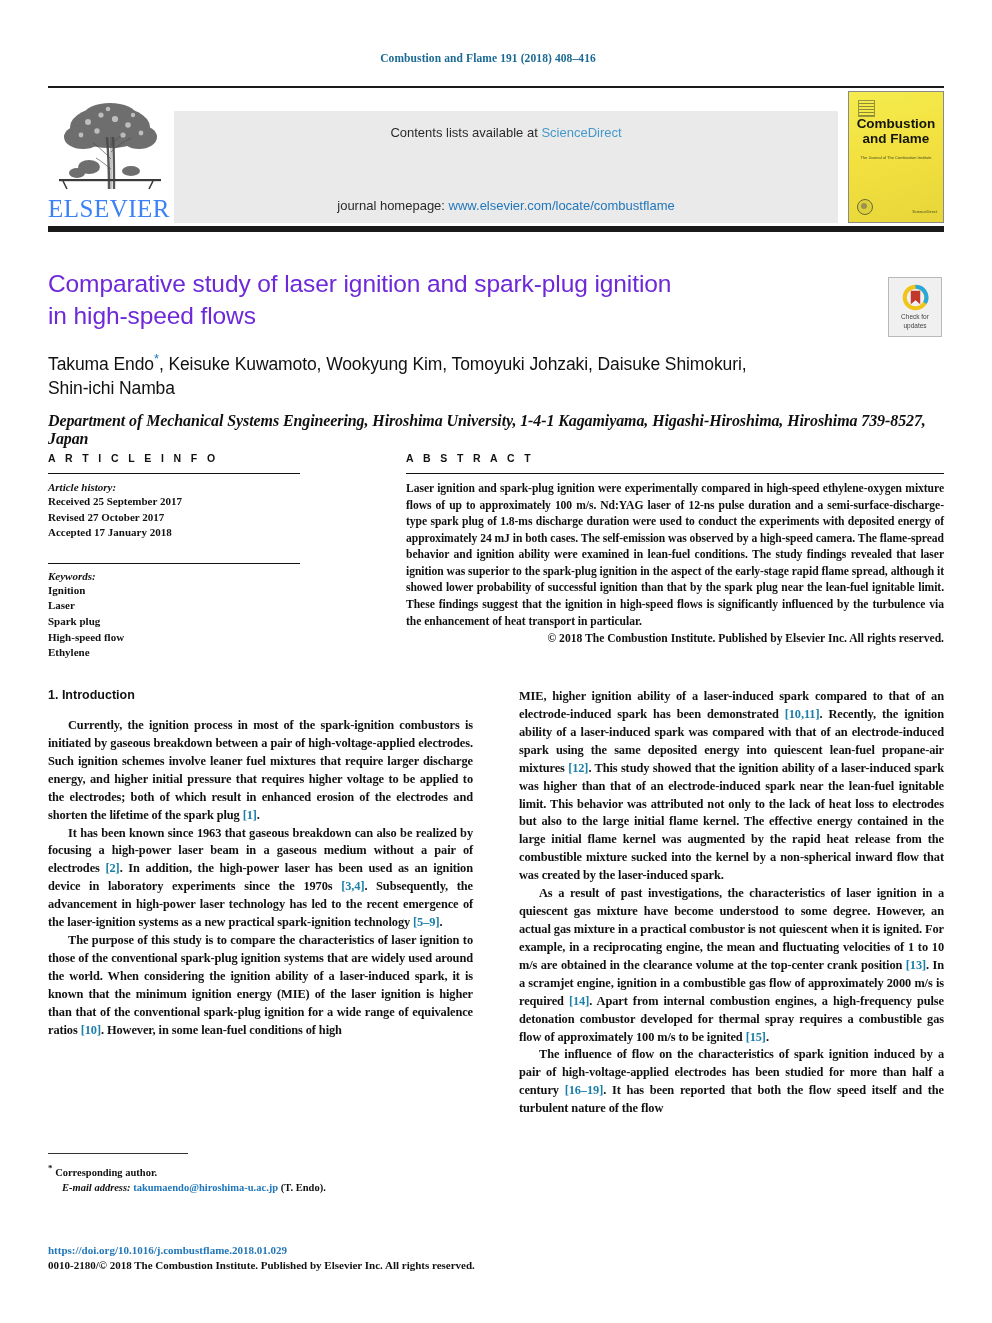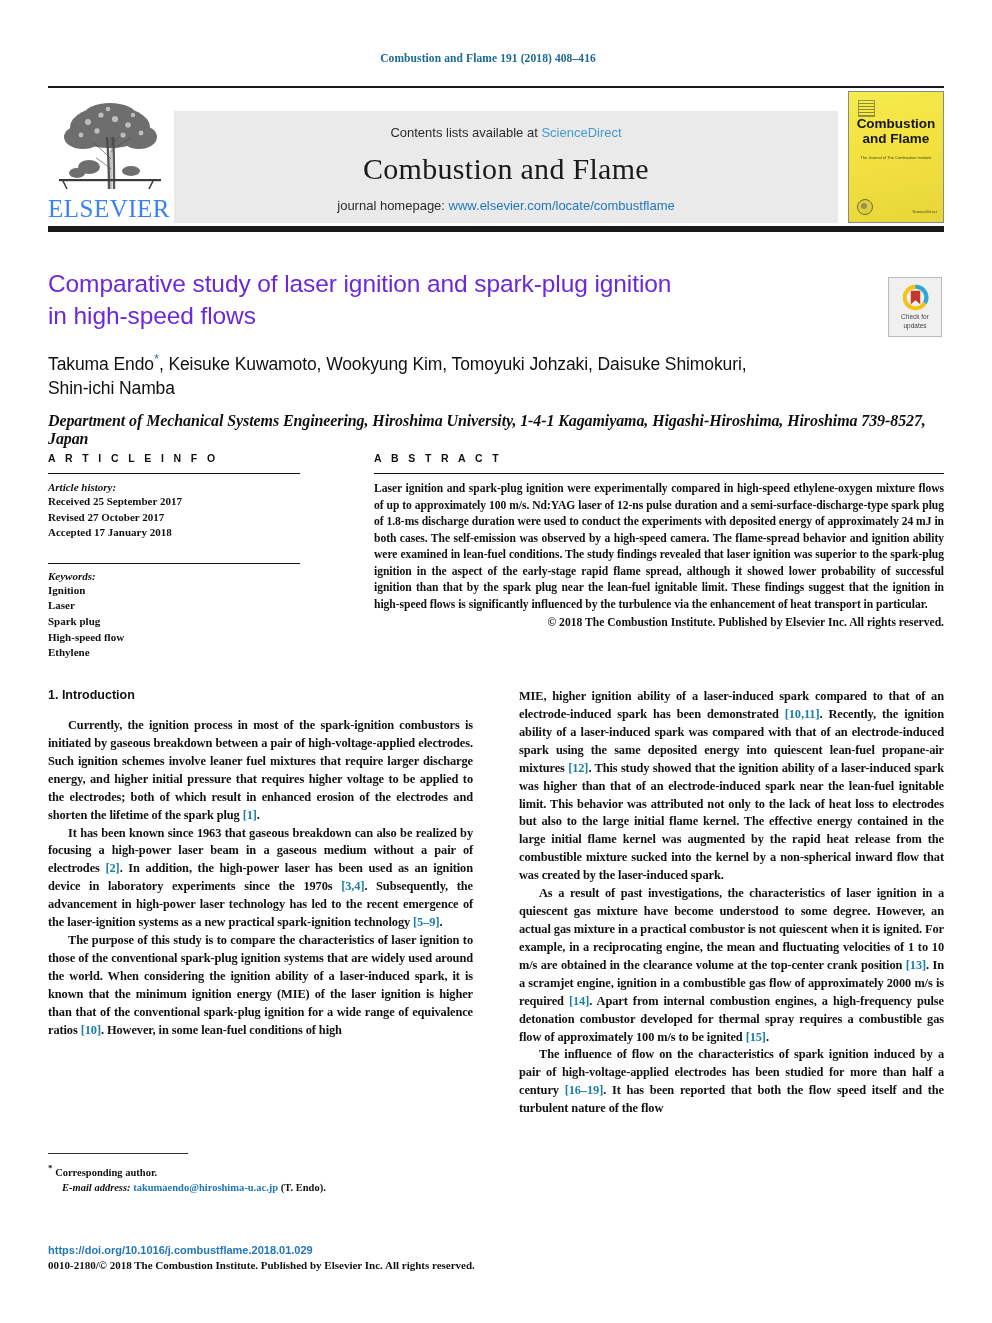--- a/index.html
+++ b/index.html
@@ -228,21 +228,21 @@
   }
 
   
   .band {
     position: absolute;
     left: 48px; top: 452px;
     width: 896px;
     display: flex;
   }
   .info-col { width: 252px; flex: 0 0 252px; }
-  .abstract-col { flex: 1 1 auto; margin-left: 74px; }
+  .abstract-col { flex: 1 1 auto; margin-left: 106px; }
   .sec-head {
     font-family: "Liberation Sans", sans-serif;
     font-weight: bold;
     font-size: 10.5px;
     letter-spacing: 3.4px;
     color: #111111;
   }
   .sec-rule {
     border-top: 1.6px solid #111111;
     margin-top: 9px;
@@ -336,21 +336,21 @@
   }
   .fn-star { font-size: 9px; vertical-align: super; }
   .fn-italic { font-style: italic; }
   .fn-mail { color: #2277bb; }
   .doi-block {
     position: absolute;
     left: 48px; top: 1240px;
     width: 700px;
   }
   .doi-link {
-    font-family: Liberation Sans, sans-serif;
+    font-family: Liberation Serif, serif;
     font-weight: bold;
     font-size: 11px;
     color: #2277bb;
   }
   .copyright-line {
     font-family: "Liberation Serif", serif;
     font-weight: bold;
     font-size: 11px;
     color: #111;
     margin-top: 1px;
@@ -402,21 +402,20 @@
           <rect x="6" y="82" width="102" height="2.2" fill="#3a3a3a"></rect>
           <path d="M10 84 L14 92 M100 84 L96 92" stroke="#3a3a3a" stroke-width="1.6"></path>
         </svg>
         <div class="elsevier-word">ELSEVIER</div>
       </div>
 
       <div class="journal-banner">
         <div class="contents-line">
           <span>Contents lists available at </span><a class="sd-link" href="#" style="text-decoration:none">ScienceDirect</a>
         </div>
-        <div class="journal-title">Combustion and Flame</div>
         <div class="homepage-line">
           <span>journal homepage: </span><a class="hp-link" href="#" style="text-decoration:none">www.elsevier.com/locate/combustflame</a>
         </div>
       </div>
 
       <div class="cover-thumb">
         <div class="cover-grad"></div>
         <div class="cover-mini-logo"></div>
         <div class="cover-title">
           <div>Combustion</div>

